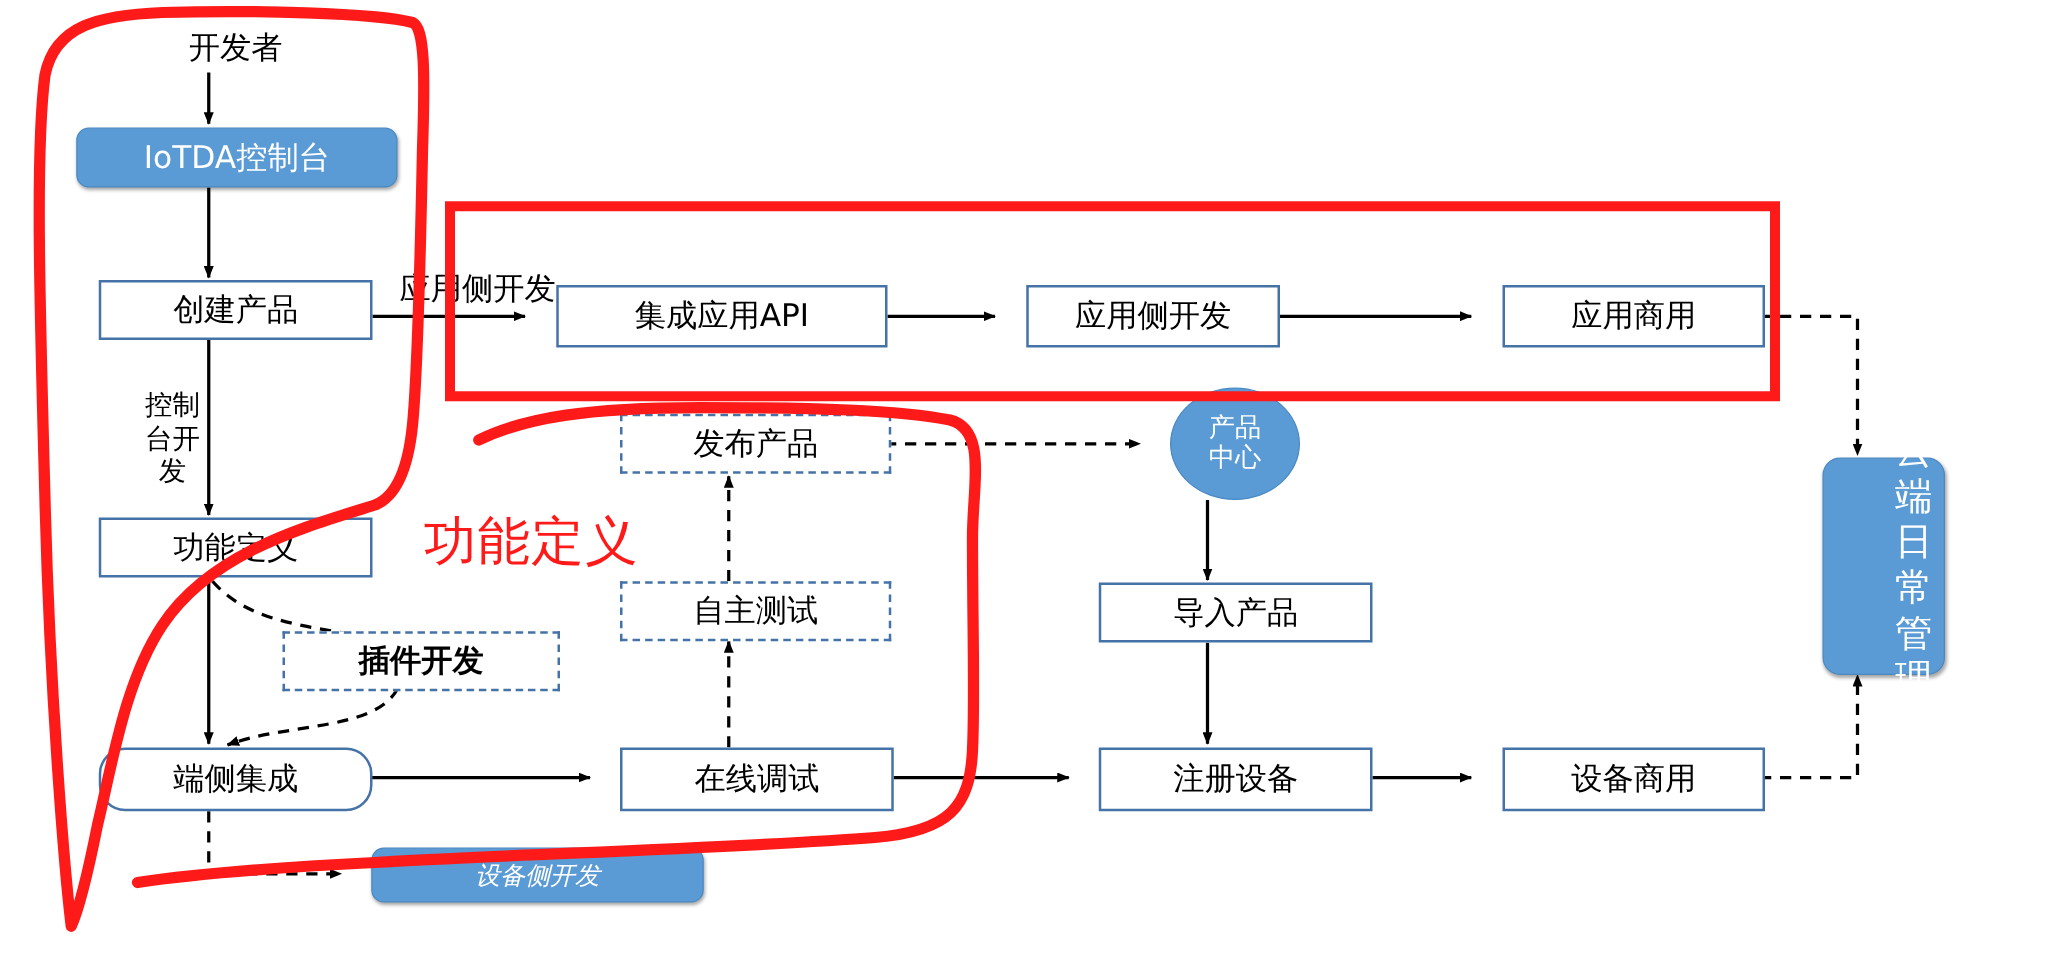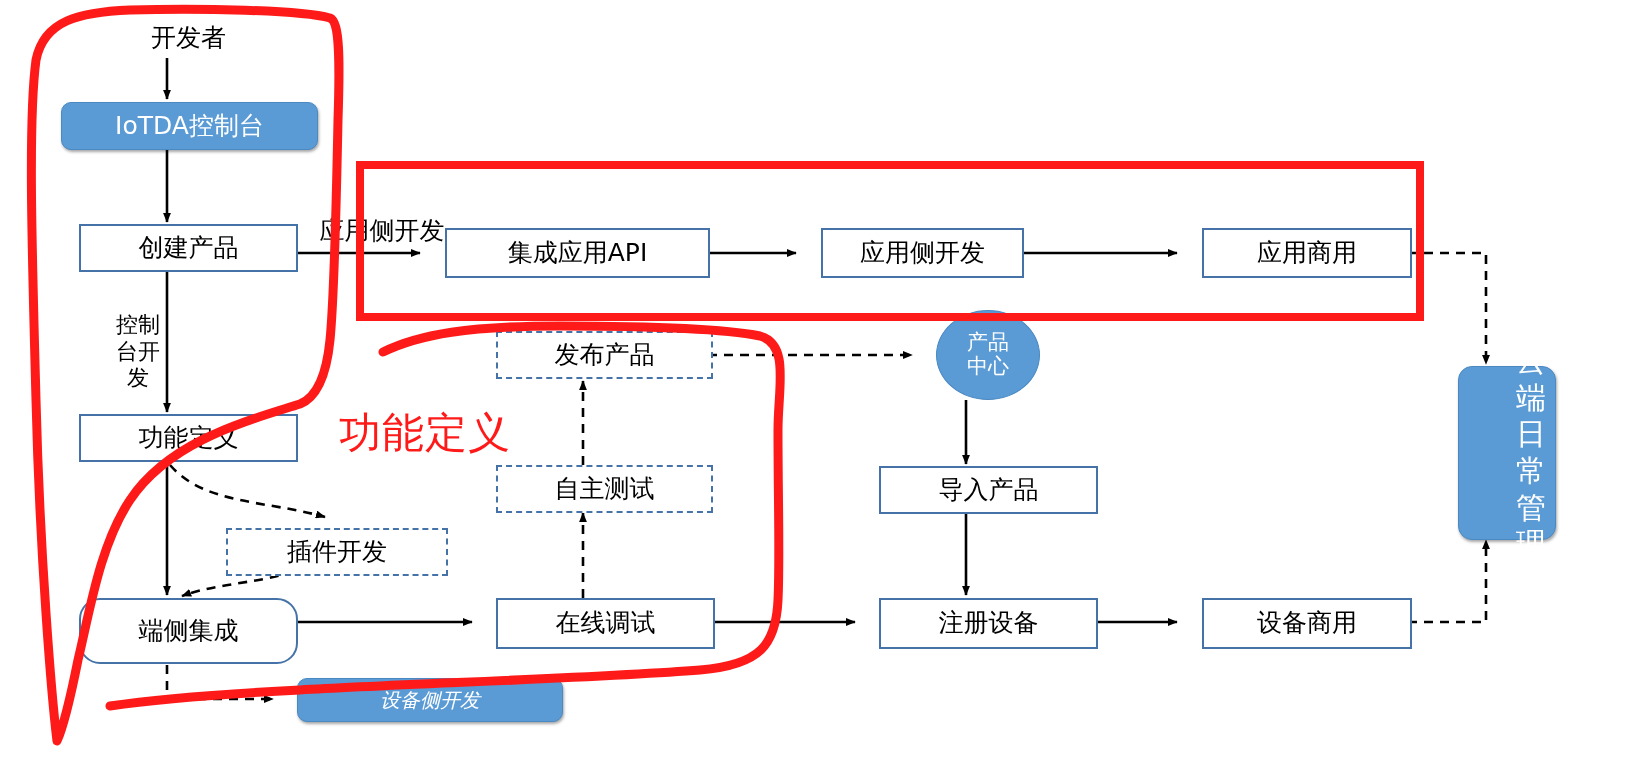--- a/index.html
+++ b/index.html
@@ -159,23 +159,23 @@
   <div class="node pill" style="left:40px; top:102px; width:257px; height:48px;">IoTDA控制台</div>
 
   <div class="node rect" style="left:58px; top:224px; width:219px; height:48px;">创建产品</div>
 
   <div class="node smalllabel" style="left:72px; top:302px; width:90px; height:100px;">控制
 台开
 发</div>
 
   <div class="node rect" style="left:58px; top:414px; width:219px; height:48px;">功能定义</div>
 
-  <div class="node dashed" style="left:205px; top:528px; width:222px; height:48px;">插件开发</div>
-
-  <div class="node rect" style="left:58px; top:598px; width:219px; height:66px;border-radius:21px;">端侧集成</div>
+  <div class="node dashed" style="left:205px; top:505px; width:222px; height:48px;font-weight:bold;">插件开发</div>
+
+  <div class="node rect" style="left:58px; top:598px; width:219px; height:51px;border-radius:21px;">端侧集成</div>
 
   <div class="node dashed" style="left:475px; top:331px; width:217px; height:48px;">发布产品</div>
 
   <div class="node rect" style="left:475px; top:598px; width:219px; height:51px;">在线调试</div>
 
   <div class="node dashed" style="left:475px; top:465px; width:217px; height:48px;">自主测试</div>
 
   <div class="node plain" style="left:281px; top:214px; width:160px; height:34px; font-size:25px;">应用侧开发</div>
 
   <div class="node rect" style="left:424px; top:228px; width:265px; height:50px;">集成应用API</div>

